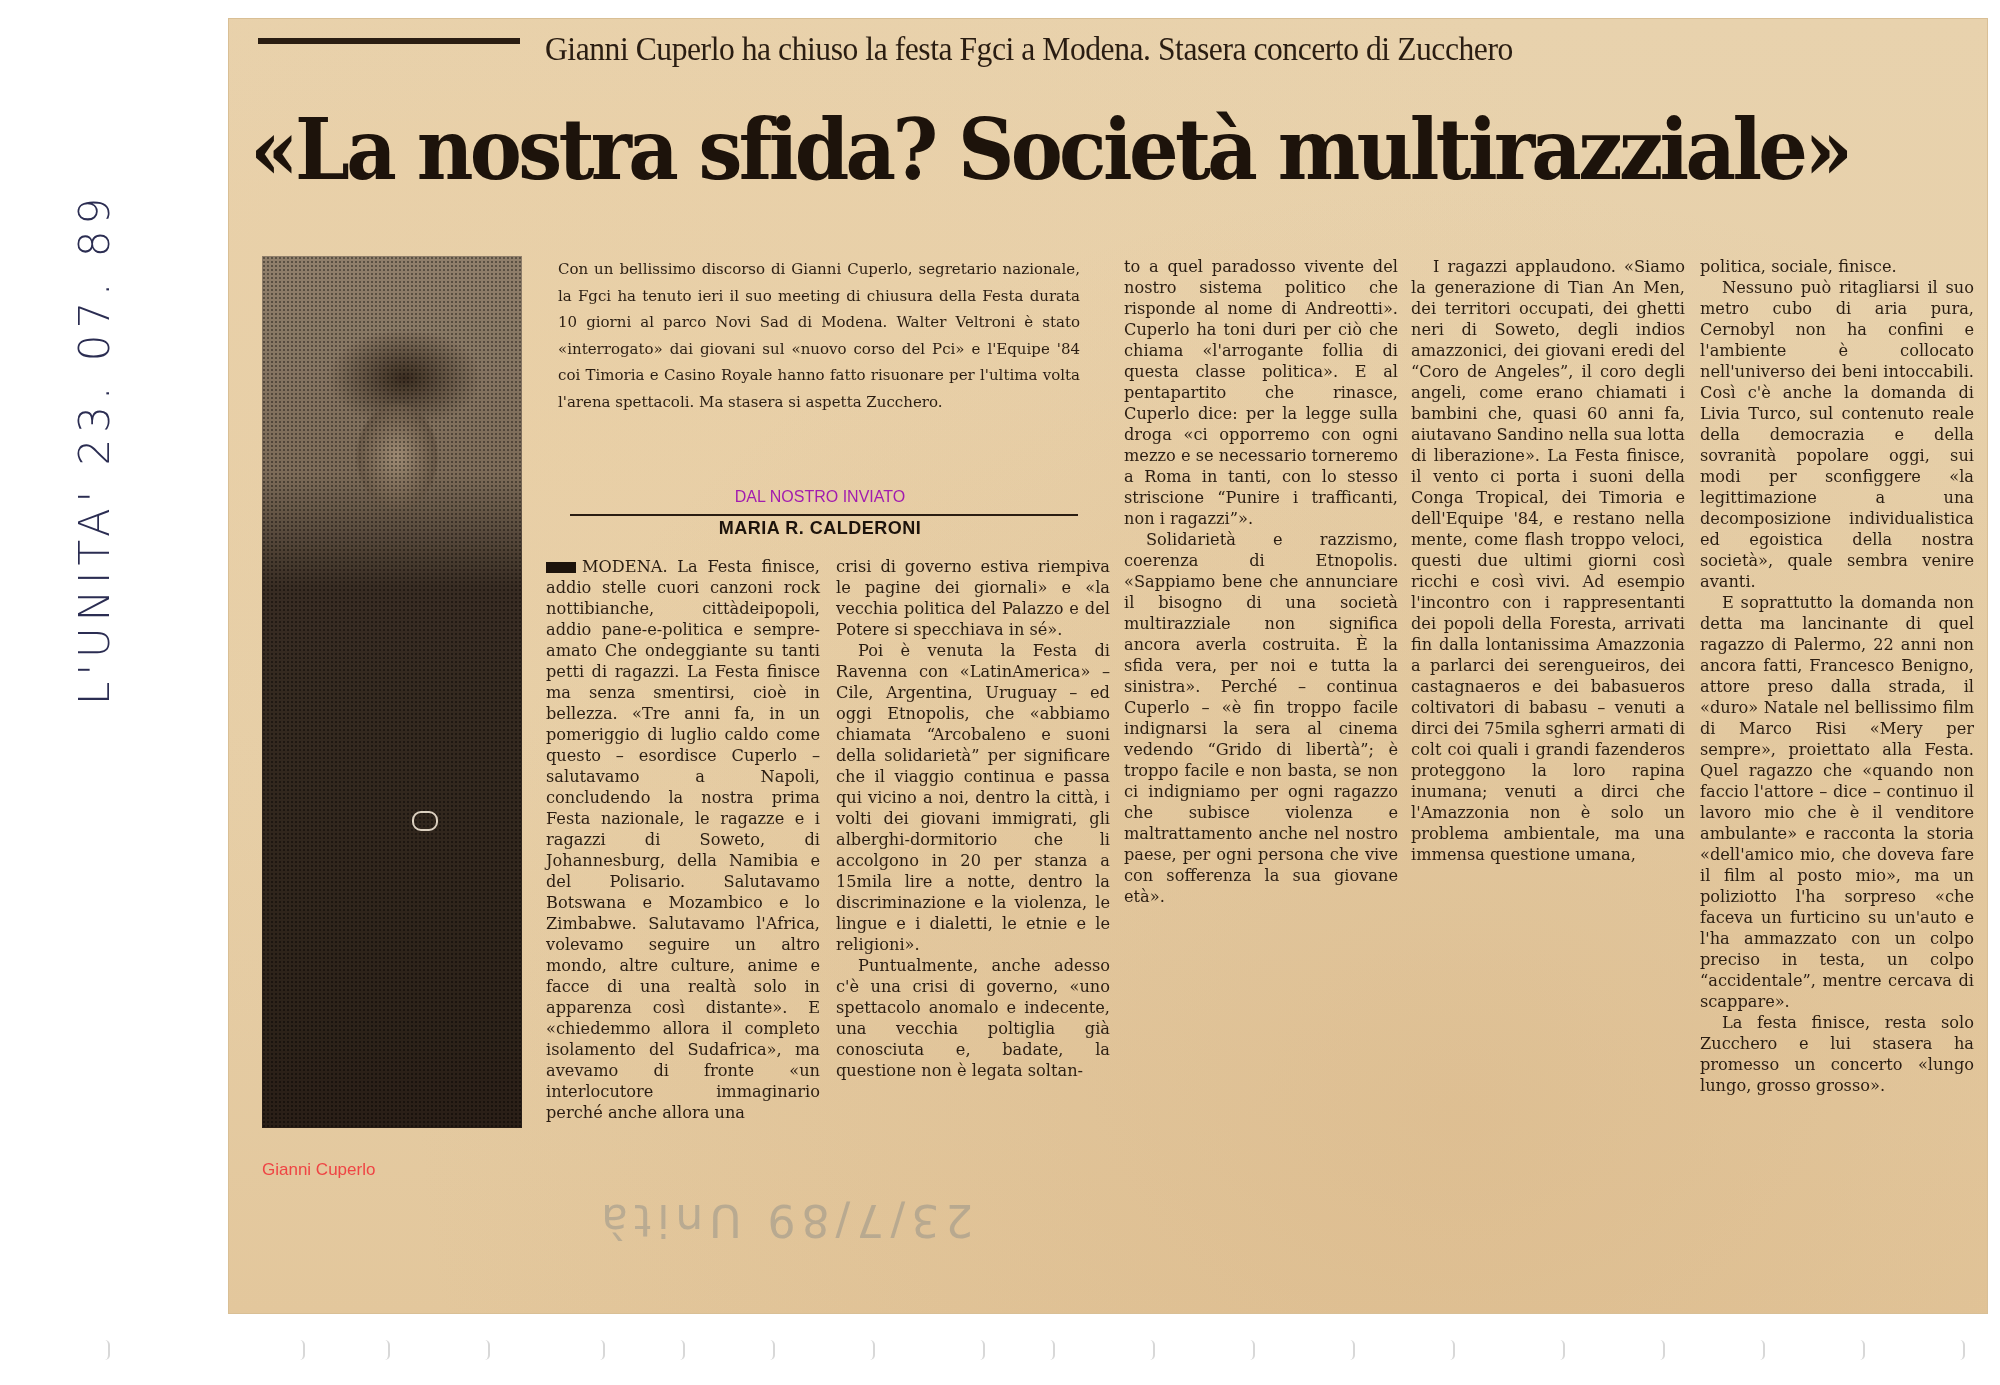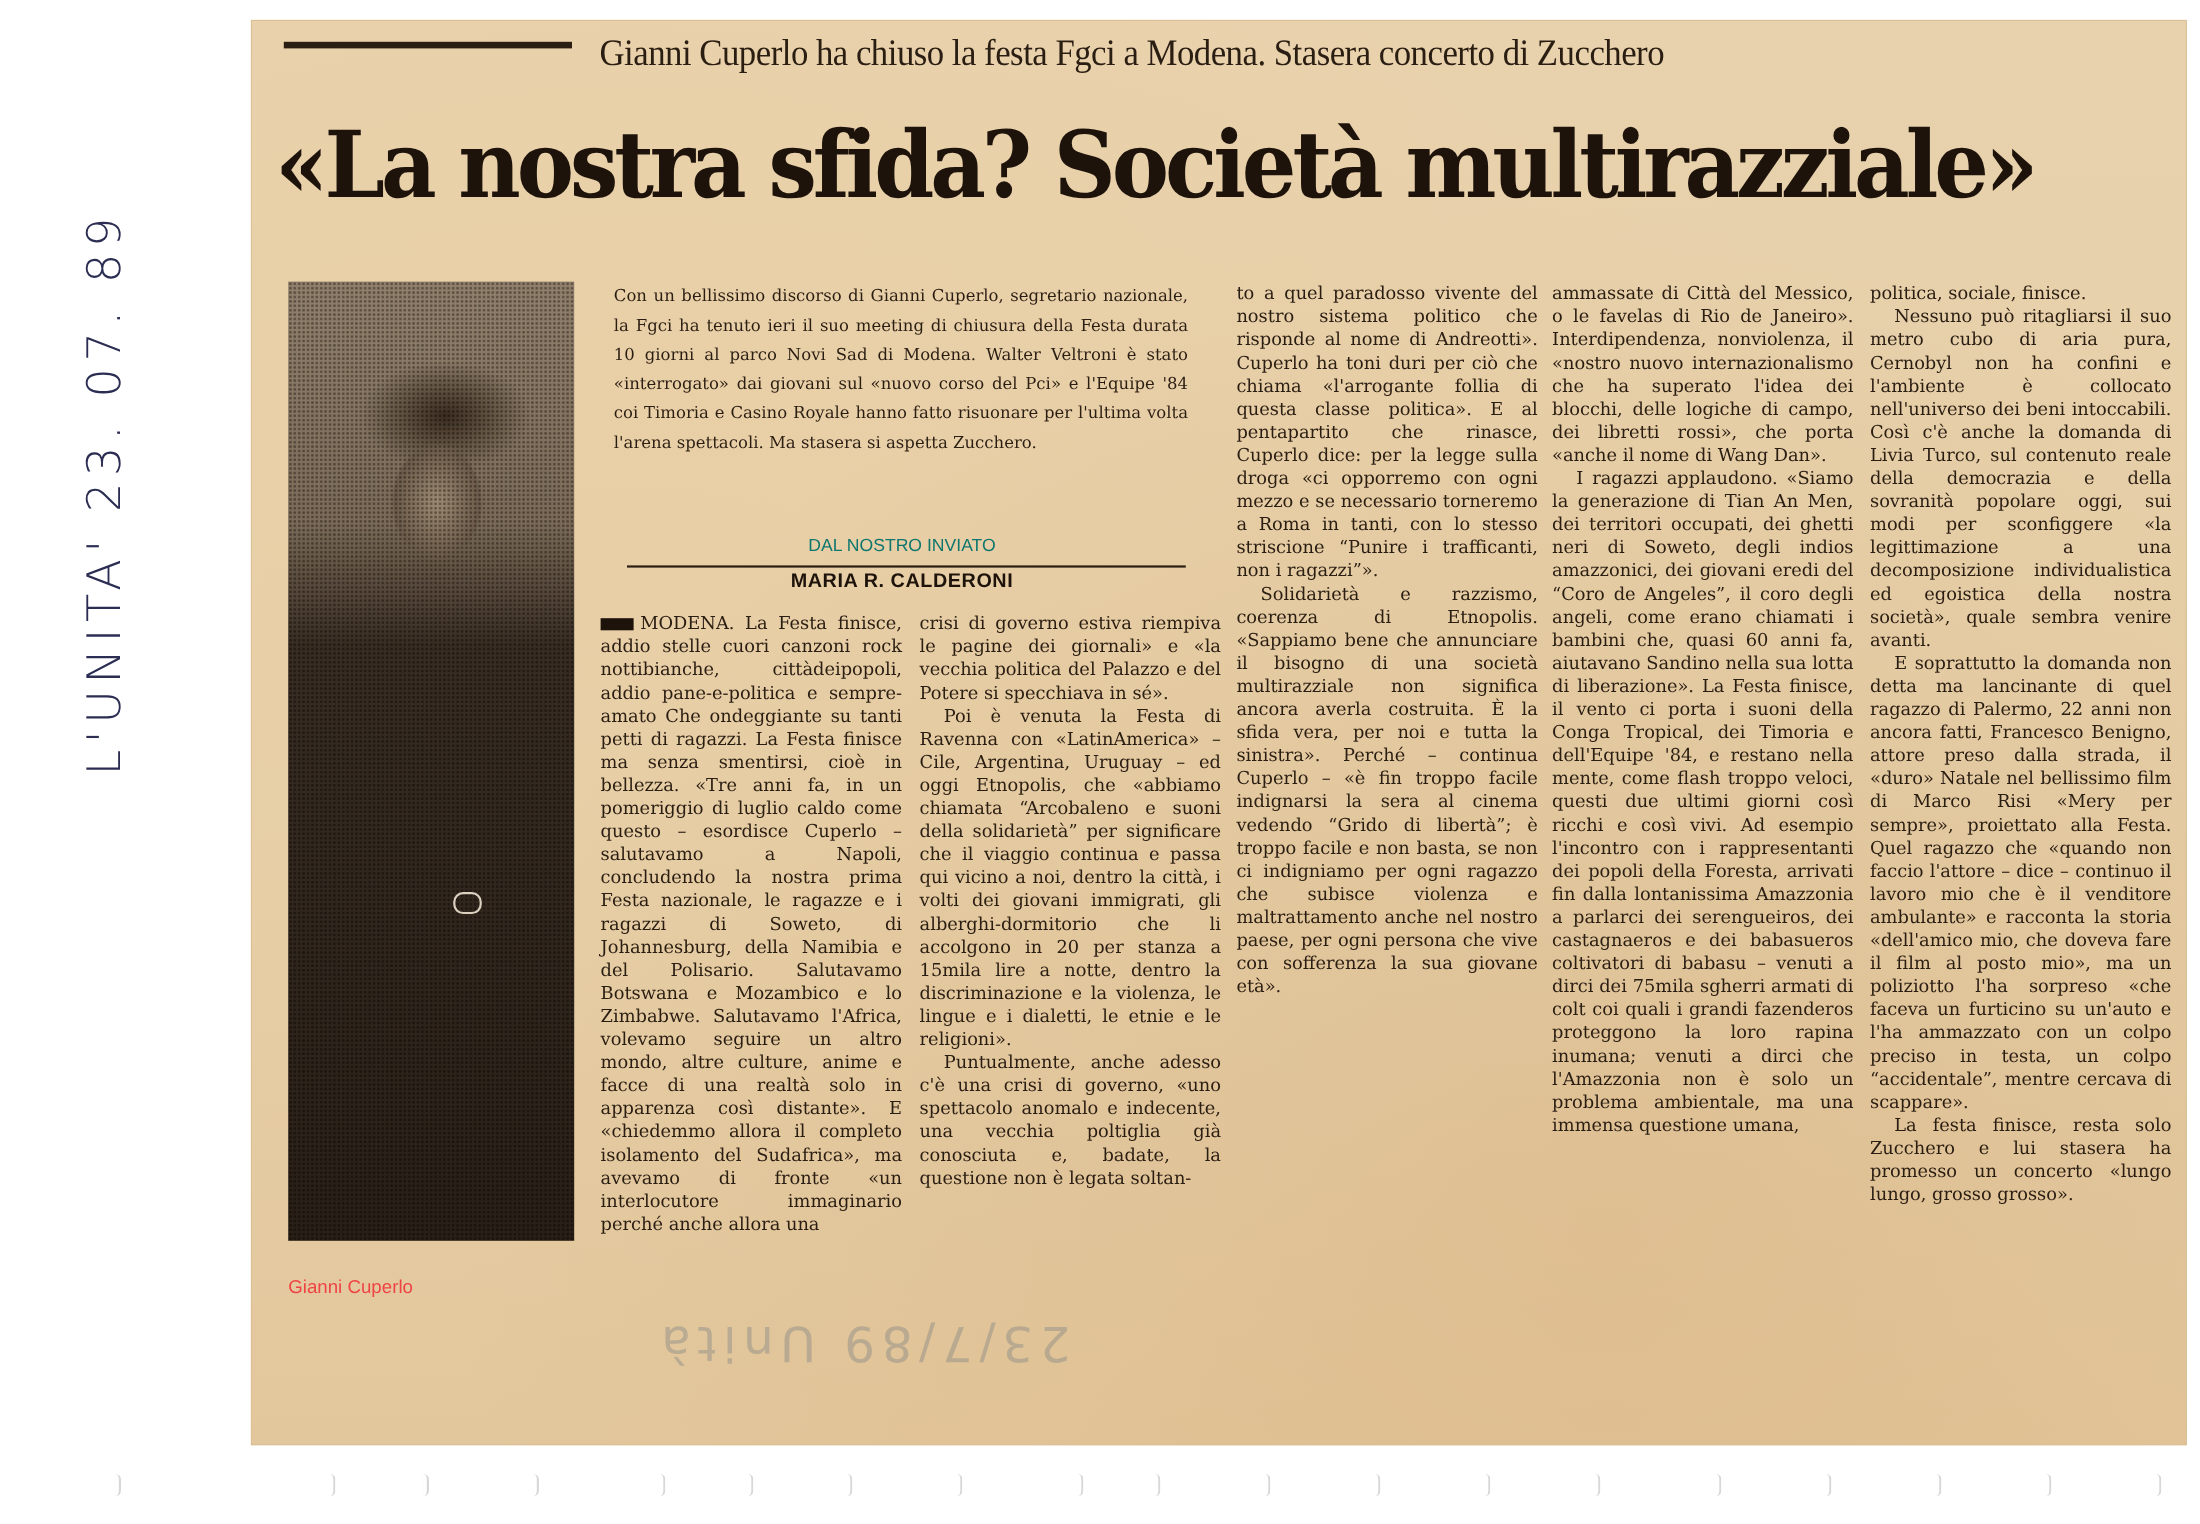--- a/index.html
+++ b/index.html
@@ -51,21 +51,21 @@
   .caption {
     position:absolute; left:262px; top:1160px; font-family:"Liberation Sans", sans-serif;
     font-size:17px; color:#ef4444;
   }
   .lede {
     position:absolute; left:558px; top:256px; width:522px; font-family:"DejaVu Serif", serif;
     font-size:15px; line-height:26.5px; color:#2a1d12; text-align:justify;
   }
   .dateline-label {
     position:absolute; left:560px; top:488px; width:520px; text-align:center;
-    font-family:"Liberation Sans", sans-serif; font-size:16px; color:#0f766e;
+    font-family:"Liberation Sans", sans-serif; font-size:16px; color:#a21caf;
   }
   .byline-rule { position:absolute; left:570px; top:514px; width:508px; height:2px; background:#2a1d12; }
   .byline {
     position:absolute; left:560px; top:518px; width:520px; text-align:center;
     font-family:"Liberation Sans", sans-serif; font-weight:bold; font-size:18px; color:#1d130b; letter-spacing:0.5px;
   }
   .col {
     position:absolute; width:274px; font-family:"DejaVu Serif", serif; font-size:16.2px;
     line-height:21px; color:#2a1d12; text-align:justify; hyphens:manual;
   }
@@ -122,21 +122,20 @@
   <p class="ind">Poi è venuta la Festa di Ravenna con «LatinAmerica» – Cile, Argentina, Uruguay – ed oggi Etnopolis, che «abbiamo chiamata “Arcobaleno e suoni della solidarietà” per significare che il viaggio continua e passa qui vicino a noi, dentro la città, i volti dei giovani immigrati, gli alberghi-dormitorio che li accolgono in 20 per stanza a 15mila lire a notte, dentro la discriminazione e la violenza, le lingue e i dialetti, le etnie e le religioni».</p>
   <p class="ind">Puntualmente, anche adesso c'è una crisi di governo, «uno spettacolo anomalo e indecente, una vecchia poltiglia già conosciuta e, badate, la questione non è legata soltan-</p>
 </div>
 
 <div class="col" style="left:1124px; top:256px;">
   <p>to a quel paradosso vivente del nostro sistema politico che risponde al nome di Andreotti». Cuperlo ha toni duri per ciò che chiama «l'arrogante follia di questa classe politica». E al pentapartito che rinasce, Cuperlo dice: per la legge sulla droga «ci opporremo con ogni mezzo e se necessario torneremo a Roma in tanti, con lo stesso striscione “Punire i trafficanti, non i ragazzi”».</p>
   <p class="ind">Solidarietà e razzismo, coerenza di Etnopolis. «Sappiamo bene che annunciare il bisogno di una società multirazziale non significa ancora averla costruita. È la sfida vera, per noi e tutta la sinistra». Perché – continua Cuperlo – «è fin troppo facile indignarsi la sera al cinema vedendo “Grido di libertà”; è troppo facile e non basta, se non ci indigniamo per ogni ragazzo che subisce violenza e maltrattamento anche nel nostro paese, per ogni persona che vive con sofferenza la sua giovane età».</p>
 </div>
 
 <div class="col" style="left:1411px; top:256px;">
-  <p>ammassate di Città del Messico, o le favelas di Rio de Janeiro». Interdipendenza, nonviolenza, il «nostro nuovo internazionalismo che ha superato l'idea dei blocchi, delle logiche di campo, dei libretti rossi», che porta «anche il nome di Wang Dan».</p>
   <p class="ind">I ragazzi applaudono. «Siamo la generazione di Tian An Men, dei territori occupati, dei ghetti neri di Soweto, degli indios amazzonici, dei giovani eredi del “Coro de Angeles”, il coro degli angeli, come erano chiamati i bambini che, quasi 60 anni fa, aiutavano Sandino nella sua lotta di liberazione». La Festa finisce, il vento ci porta i suoni della Conga Tropical, dei Timoria e dell'Equipe '84, e restano nella mente, come flash troppo veloci, questi due ultimi giorni così ricchi e così vivi. Ad esempio l'incontro con i rappresentanti dei popoli della Foresta, arrivati fin dalla lontanissima Amazzonia a parlarci dei serengueiros, dei castagnaeros e dei babasueros coltivatori di babasu – venuti a dirci dei 75mila sgherri armati di colt coi quali i grandi fazenderos proteggono la loro rapina inumana; venuti a dirci che l'Amazzonia non è solo un problema ambientale, ma una immensa questione umana,</p>
 </div>
 
 <div class="col" style="left:1700px; top:256px;">
   <p>politica, sociale, finisce.</p>
   <p class="ind">Nessuno può ritagliarsi il suo metro cubo di aria pura, Cernobyl non ha confini e l'ambiente è collocato nell'universo dei beni intoccabili. Così c'è anche la domanda di Livia Turco, sul contenuto reale della democrazia e della sovranità popolare oggi, sui modi per sconfiggere «la legittimazione a una decomposizione individualistica ed egoistica della nostra società», quale sembra venire avanti.</p>
   <p class="ind">E soprattutto la domanda non detta ma lancinante di quel ragazzo di Palermo, 22 anni non ancora fatti, Francesco Benigno, attore preso dalla strada, il «duro» Natale nel bellissimo film di Marco Risi «Mery per sempre», proiettato alla Festa. Quel ragazzo che «quando non faccio l'attore – dice – continuo il lavoro mio che è il venditore ambulante» e racconta la storia «dell'amico mio, che doveva fare il film al posto mio», ma un poliziotto l'ha sorpreso «che faceva un furticino su un'auto e l'ha ammazzato con un colpo preciso in testa, un colpo “accidentale”, mentre cercava di scappare».</p>
   <p class="ind">La festa finisce, resta solo Zucchero e lui stasera ha promesso un concerto «lungo lungo, grosso grosso».</p>
 </div>
 

